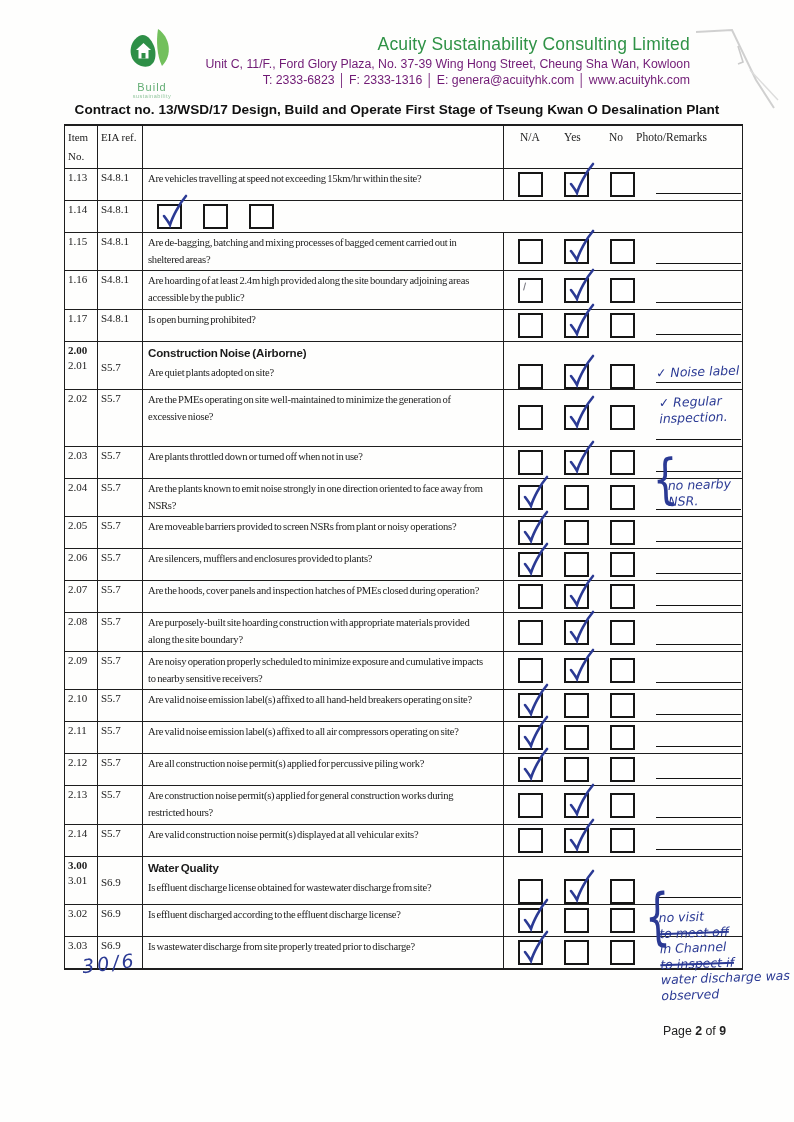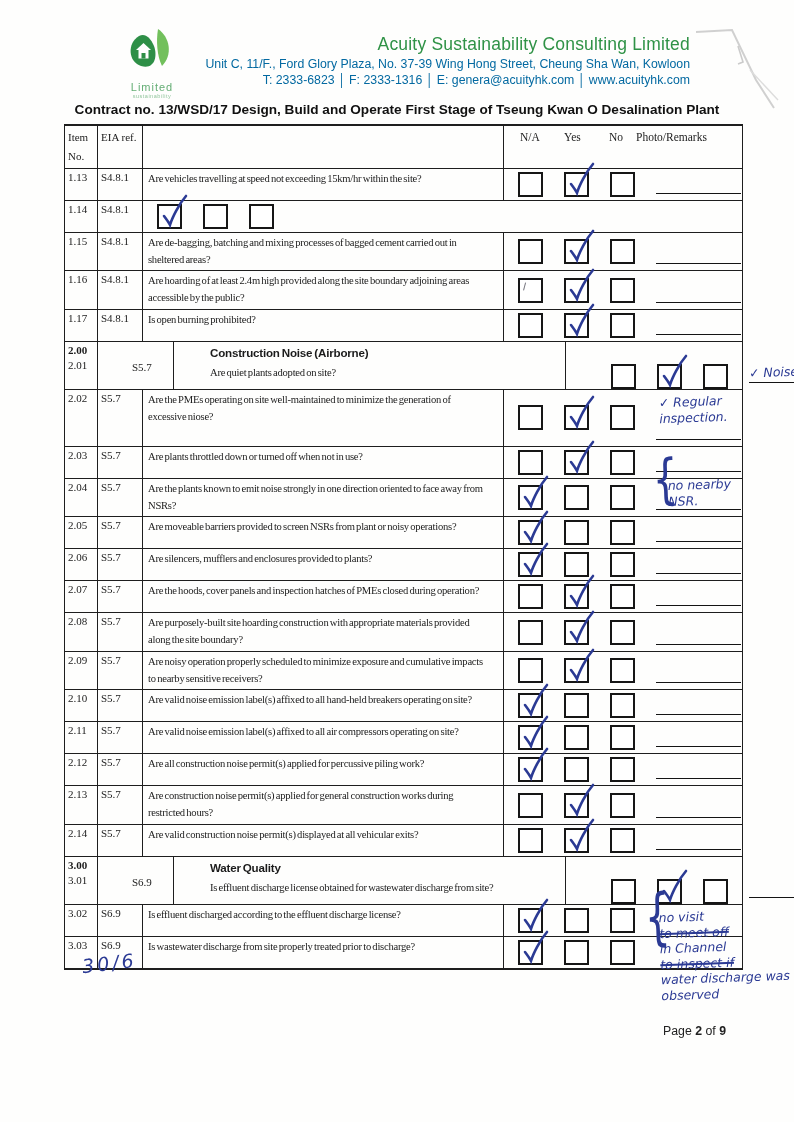--- a/index.html
+++ b/index.html
@@ -13,33 +13,33 @@
     position:relative;width:794px;height:1122px;margin:0 auto;
     background:#fefefd;overflow:hidden;
     font-family:"Liberation Serif",serif;color:var(--text);
   }
   
   .logo{position:absolute;left:112px;top:28px;width:80px;text-align:center;}
   .logo-name{color:var(--green);font-family:"Liberation Sans",sans-serif;font-size:11px;letter-spacing:1px;opacity:.75;margin-top:1px;}
   .logo-sub{color:var(--green);font-family:"Liberation Sans",sans-serif;font-size:5.5px;letter-spacing:.5px;opacity:.55;}
   .head-block{position:absolute;right:104px;top:34px;text-align:right;font-family:"Liberation Sans",sans-serif;}
   .company{color:var(--green);font-size:17.5px;font-weight:normal;letter-spacing:.2px;}
-  .addr,.contacts{color:#0369a1;font-size:12.3px;margin-top:2px;}
+  .addr,.contacts{color:#701a75;font-size:12.3px;margin-top:2px;}
   .doc-title{position:absolute;left:0;right:0;top:102px;text-align:center;
     font-family:"Liberation Sans",sans-serif;font-weight:bold;font-size:13.6px;color:#111;}
   
   .scribble{position:absolute;right:8px;top:4px;opacity:.45;}
   
   .tbl{position:absolute;left:64px;top:124px;width:677px;
     border:1.6px solid var(--line);border-top-width:2.6px;border-bottom-width:2px;}
   .trow{display:grid;grid-template-columns:33px 45px 361px 1fr;border-bottom:1.4px solid var(--line);
     min-height:31px;position:relative;}
   .trow:last-child{border-bottom:none;}
   .tall{min-height:56px;}
-  .combo{min-height:47px;gap:31px;}
+  .combo{min-height:47px;}
   .cell{border-right:1.4px solid var(--line);padding:2px 3px;font-size:11px;}
   .c-item{display:flex;flex-direction:column;}
   .c-q{padding:2px 16px 2px 5px;font-size:10.6px;line-height:1.58;letter-spacing:-.25px;word-spacing:-1px;}
   .justify{text-align:justify;}
   .c-right{position:relative;overflow:visible;}
   .hdr{min-height:42px;border-bottom:1.4px solid var(--line);}
   .hdr .cell{font-size:11px;line-height:1.7;}
   .hdr .c-right{border-right:none;}
   .hl{position:absolute;top:5px;font-size:11.5px;}
   .hl-na{left:16px}.hl-yes{left:60px}.hl-no{left:105px}.hl-photo{left:132px}
@@ -84,21 +84,21 @@
   </svg>
 
   <div class="logo">
     <svg width="54" height="48" viewBox="0 0 54 48">
       <path d="M14 8 C2 15 3 34 16 38 C29 42 33 29 29 18 C25 9 20 5 14 8 Z" fill="#2e8f47"></path>
       <path d="M33 1 C45 9 48 27 37 38 C32 28 31 13 33 1 Z" fill="#72c05c"></path>
       <path d="M11 22 L18.5 15 L26 22 Z" fill="#ffffff"></path>
       <rect x="13.5" y="22" width="10" height="8.5" fill="#ffffff"></rect>
       <rect x="16.5" y="25" width="4" height="5.5" fill="#2e8f47"></rect>
     </svg>
-    <div class="logo-name">Limited</div>
+    <div class="logo-name">Build</div>
     <div class="logo-sub">sustainability</div>
   </div>
 
   <div class="head-block">
     <div class="company">Acuity Sustainability Consulting Limited</div>
     <div class="addr">Unit C, 11/F., Ford Glory Plaza, No. 37-39 Wing Hong Street, Cheung Sha Wan, Kowloon</div>
     <div class="contacts">T: 2333-6823 │ F: 2333-1316 │ E: genera@acuityhk.com │ www.acuityhk.com</div>
   </div>
 
   <div class="doc-title">Contract no.  13/WSD/17 Design, Build and Operate First Stage of Tseung Kwan O Desalination Plant</div>

